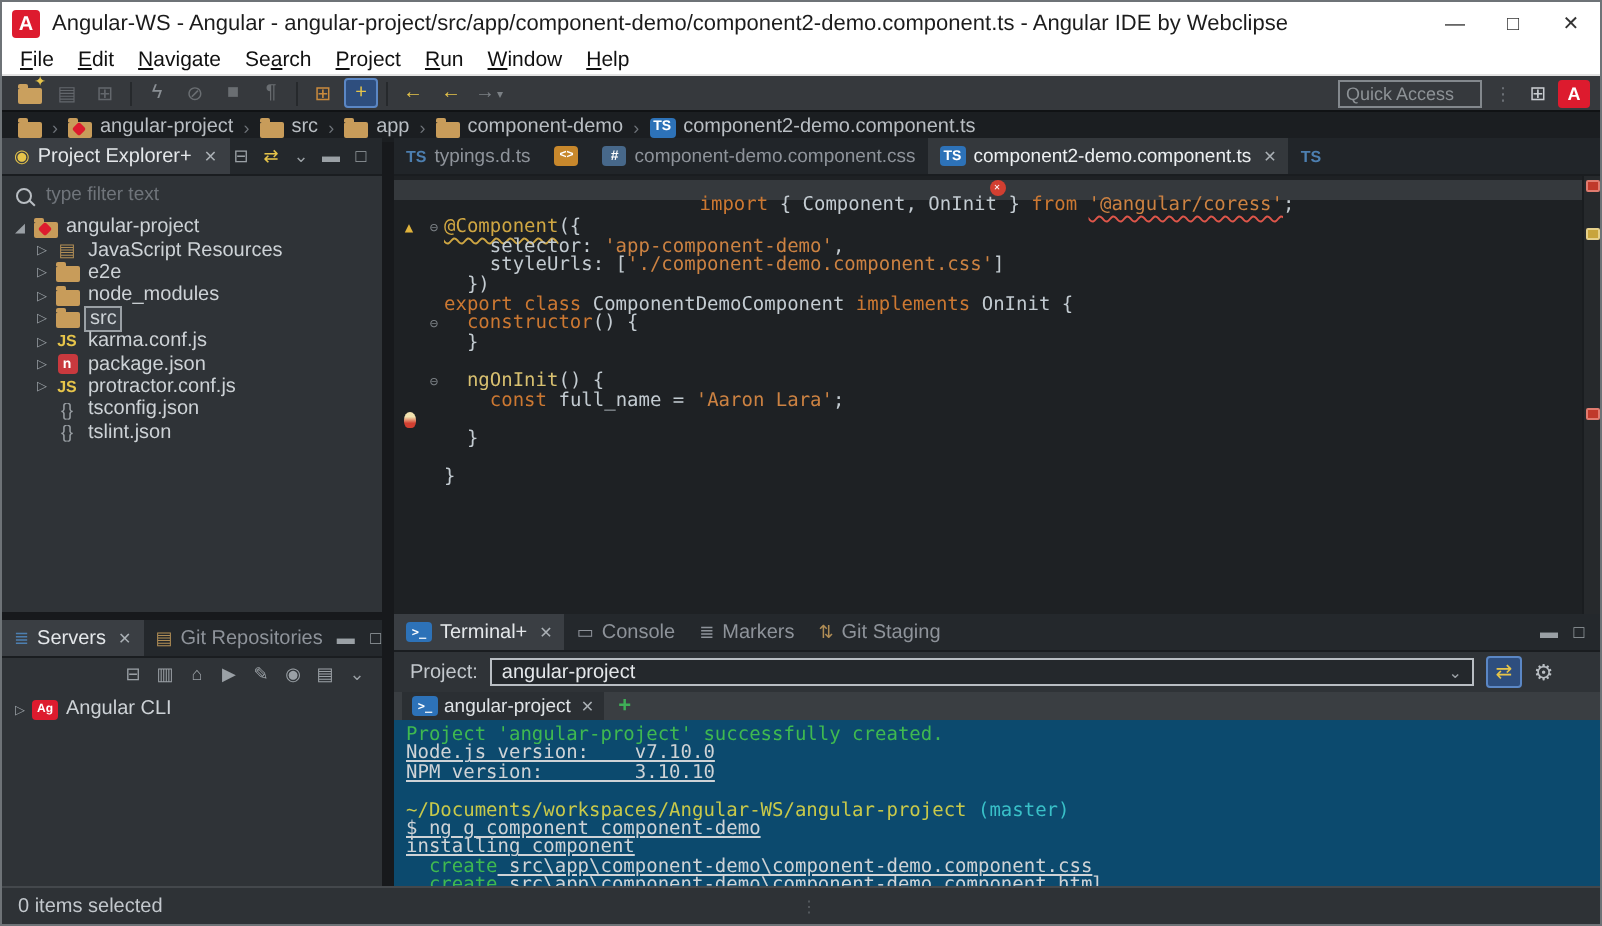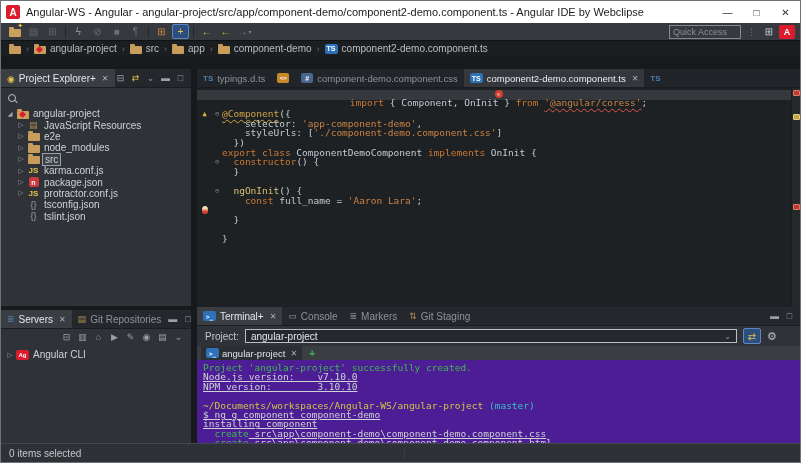--- a/index.html
+++ b/index.html
@@ -110,21 +110,21 @@
   .projlab{font-size:10px;color:#c3c8cd;flex:none;}
   .combo{flex:1;max-width:492px;height:14px;background:#24282c;border:1px solid #b9bec3;display:flex;align-items:center;
          padding:0 5px;font-size:10px;color:#e4e7ea;box-sizing:border-box;}
   .combo .chev{margin-left:auto;color:#9aa0a5;font-size:8px;}
   .sqbtn{width:18px;height:16px;display:inline-flex;align-items:center;justify-content:center;background:#2e4e7e;
          border:1px solid #5b87c5;border-radius:2px;color:#e6c44a;font-size:10px;box-sizing:border-box;}
   .gearbtn{color:#b9bec3;font-size:11px;display:inline-flex;align-items:center;}
   .subtabs{height:14px;background:#3a3e42;display:flex;align-items:center;padding-left:4px;gap:7px;flex:none;}
   .stab{display:flex;align-items:center;gap:3px;font-size:9.5px;color:#dfe3e6;background:#2b2f33;height:100%;padding:0 5px;}
   .plus{color:#3fae57;font-weight:bold;font-size:11px;}
-  .termout{flex:1;background:#4c1d95;font-family:"DejaVu Sans Mono",monospace;font-size:9.5px;line-height:9.4px;
+  .termout{flex:1;background:#0c4a6e;font-family:"DejaVu Sans Mono",monospace;font-size:9.5px;line-height:9.4px;
            padding:3px 0 0 6px;white-space:pre;overflow:hidden;}
   .tl{min-height:9.4px;}
   .t-g{color:#3fb950;}.t-w{color:#cfd3d6;text-decoration:underline;}.t-y{color:#c9c94a;}.t-c{color:#39c0c8;}
   
   .servtools{height:15px;display:flex;justify-content:flex-end;gap:5px;padding-right:7px;align-items:center;flex:none;}
   .servtree{padding-top:5px;}
   
   .statusbar{position:absolute;left:0;right:0;bottom:0;height:18px;background:#2e3236;border-top:1px solid #44484c;
              display:flex;align-items:center;padding-left:8px;font-size:10px;color:#c3c8cd;}
   .grip{position:absolute;left:50%;color:#5a5f64;font-size:8px;}
@@ -137,20 +137,30 @@
   <div class="titlebar">
     <span class="app-ic">A</span>
     <span class="title">Angular-WS - Angular - angular-project/src/app/component-demo/component2-demo.component.ts - Angular IDE by Webclipse</span>
     <span class="wctl" id="wctl">
         <span>—</span>
         <span>□</span>
         <span>✕</span>
       </span>
   </div>
 
+  <div class="menubar" id="menubar">
+      <span class="menu-item"><u>F</u>ile</span>
+      <span class="menu-item"><u>E</u>dit</span>
+      <span class="menu-item"><u>N</u>avigate</span>
+      <span class="menu-item">Se<u>a</u>rch</span>
+      <span class="menu-item"><u>P</u>roject</span>
+      <span class="menu-item"><u>R</u>un</span>
+      <span class="menu-item"><u>W</u>indow</span>
+      <span class="menu-item"><u>H</u>elp</span>
+    </div>
 
   <div class="toolbar">
     <span id="tbicons" style="display:flex;align-items:center;">
         <span class="tbtn tb-new">
           <span class="ic-folder"></span>
         </span>
         <span class="tbtn">
           <span style="color: rgb(99, 103, 108);">▤</span>
         </span>
         <span class="tbtn">
@@ -242,20 +252,21 @@
           <span class="ptools" id="exptools">
               <span class="tool">⊟</span>
               <span class="tool" style="color: rgb(230, 196, 74);">⇄</span>
               <span class="tool">⌄</span>
               <span class="tool">▬</span>
               <span class="tool">□</span>
             </span>
         </div>
         <div class="filter">
           <span class="mag"></span>
+          <input placeholder="type filter text" style="">
         </div>
         <div class="tree" id="tree">
             <div class="trow" style="padding-left: 4px;">
               <span class="arrow">◢</span>
               <span class="tic">
                 <span class="ic-folder ang"></span>
               </span>
               <span class="tlab">angular-project</span>
             </div>
             <div class="trow" style="padding-left: 15px;">

